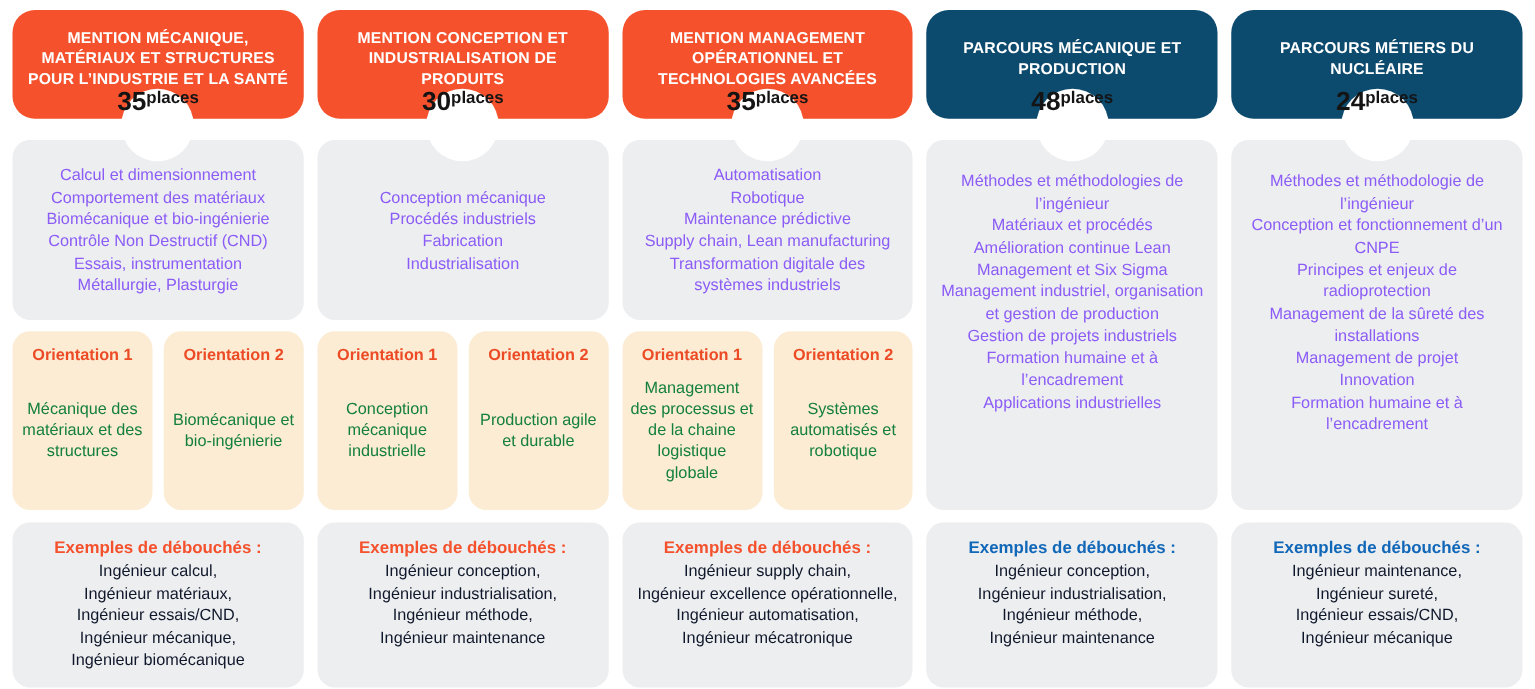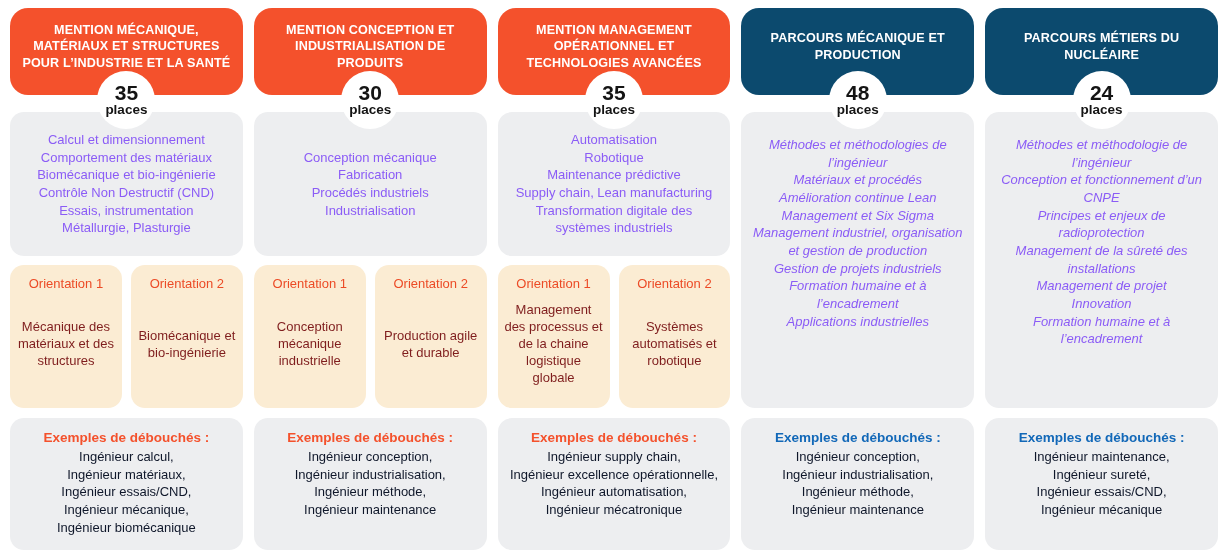--- a/index.html
+++ b/index.html
@@ -29,48 +29,48 @@
   }
   .mention .head { background:#F4512C; }
   .parcours .head { background:#0c4a6e; }
 
   
   .places {
     width:58px; height:58px;
     background:#fff; border-radius:50%;
     margin:-24px auto -17px auto;
     position:relative; z-index:2;
-    display:flex; flex-direction:column;
-    align-items:center; justify-content:center;
+    display:flex; flex-direction:row;
+    align-items:flex-start; justify-content:center;
     color:#141414;
   }
   .places-num { font-size:21px; font-weight:bold; line-height:1; }
   .places-lbl { font-size:13.5px; font-weight:bold; line-height:1.1; }
 
   
   .topics {
     background:#EDEEF0; border-radius:14px;
     padding:10px 9px; text-align:center;
     font-size:13px; line-height:1.36; color:#8b5cf6;
     display:flex; flex-direction:column; justify-content:center;
   }
   .mention .topics { height:144px; }
-  .parcours .topics { height:296px; justify-content:flex-start; padding-top:24px;font-style:italic; }
+  .parcours .topics { height:296px; justify-content:flex-start; padding-top:24px; }
 
   
   .orient-row { display:flex; gap:9px; margin-top:9px; height:143px; }
   .orient {
     flex:1; min-width:0;
     background:#FBECD3; border-radius:14px;
     text-align:center; padding:11px 6px 10px 6px;
     display:flex; flex-direction:column;
   }
-  .orient-title { color:#EC4B26; font-weight:normal; font-size:13px; }
+  .orient-title { color:#EC4B26; font-weight:bold; font-size:13px; }
   .orient-text {
-    flex:1; color:#7f1d1d; font-size:13px; line-height:1.3;
+    flex:1; color:#15803d; font-size:13px; line-height:1.3;
     display:flex; align-items:center; justify-content:center;
   }
 
   
   .debouches {
     margin-top:10px;
     background:#EDEEF0; border-radius:14px;
     height:132px; text-align:center;
     padding:12px 6px;
   }
@@ -133,22 +133,22 @@
           <div>INDUSTRIALISATION DE</div>
           <div>PRODUITS</div>
         </div>
     </header>
     <div class="places">
       <div class="places-num">30</div>
       <div class="places-lbl">places</div>
     </div>
     <div class="topics">
         <div>Conception mécanique</div>
+        <div>Procédés industriels</div>
         <div>Fabrication</div>
-        <div>Procédés industriels</div>
         <div>Industrialisation</div>
       </div>
     <div class="orient-row">
       <div class="orient">
         <div class="orient-title">Orientation 1</div>
         <div class="orient-text">Conception mécanique industrielle</div>
       </div>
       <div class="orient">
         <div class="orient-title">Orientation 2</div>
         <div class="orient-text">Production agile et durable</div>

